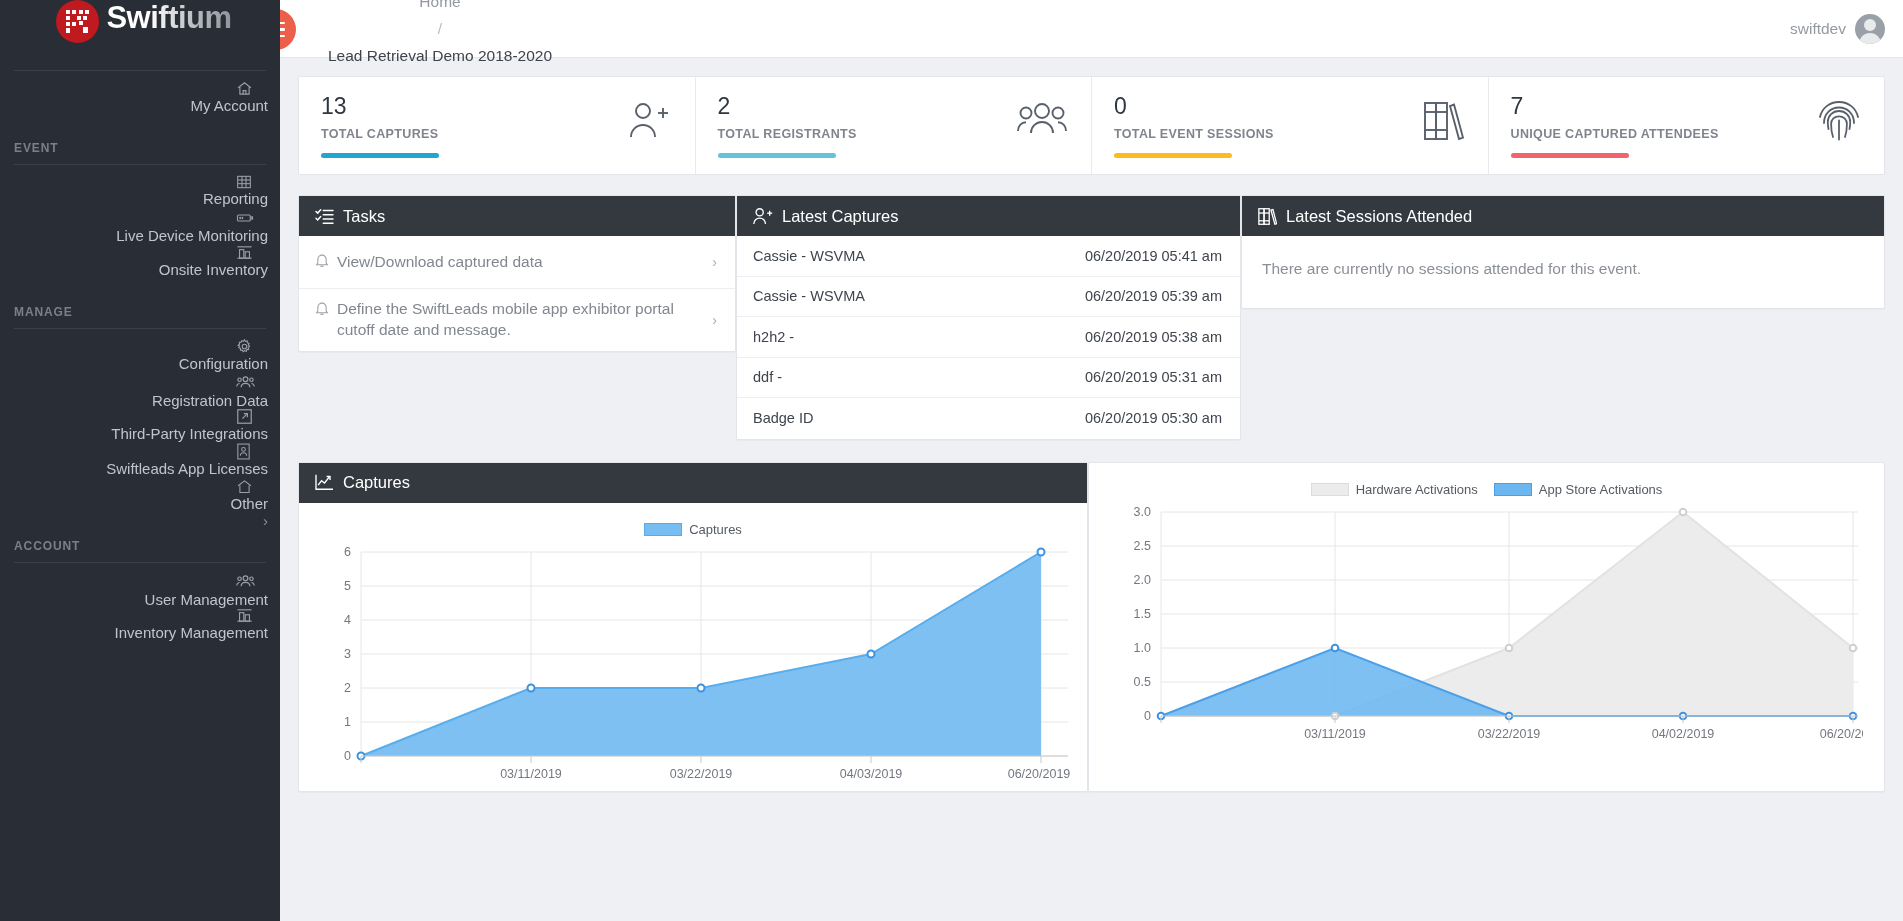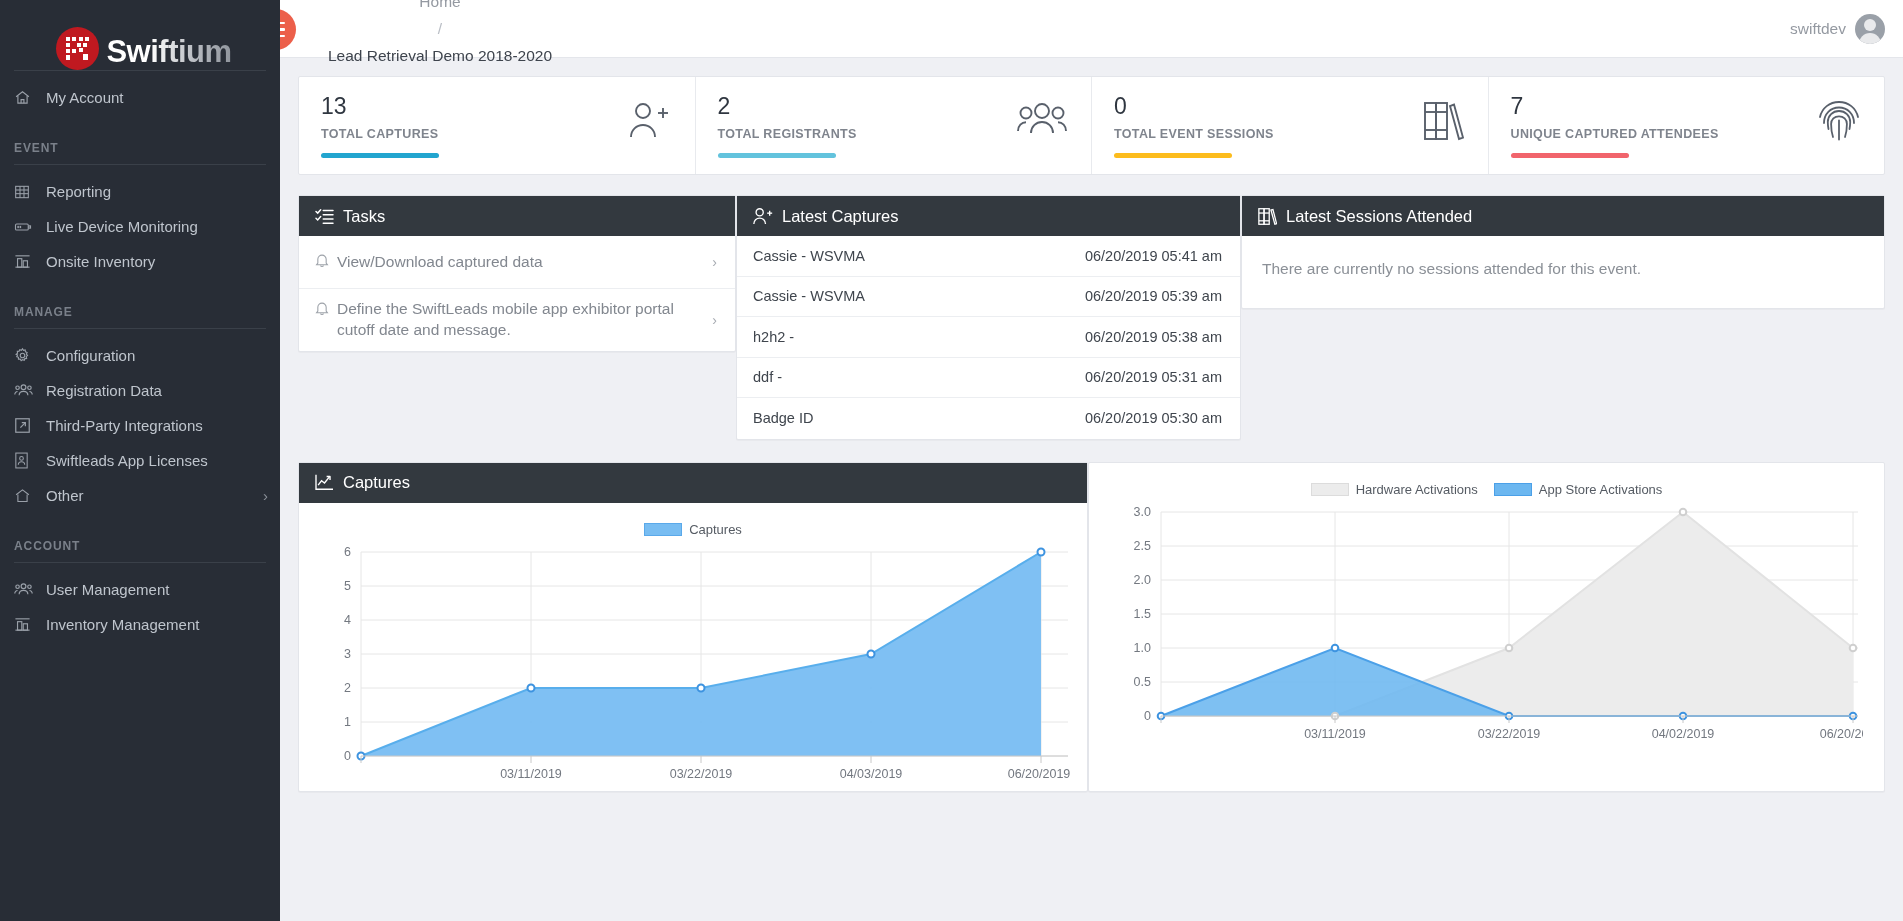--- a/index.html
+++ b/index.html
@@ -11,42 +11,42 @@
   }
   #app { display: flex; width: 1903px; height: 921px; }
 
   
   #sidebar {
     width: 280px; min-width: 280px; height: 921px;
     background: #282d36; color: #8b9099;
     position: relative; overflow: hidden;
   }
   .brand {
-    height: 70px; display: flex; align-items: flex-end;
+    height: 70px; display: flex; align-items: flex-start;
     justify-content: center; gap: 7px; padding-left: 8px;
   }
   .brand-mark {
     width: 43px; height: 43px; border-radius: 50%;
     background: #c01920; position: relative; flex: none;
   }
   .brand-mark svg { position: absolute; left: 10px; top: 10px; }
   .brand-text {
     font-size: 31px; font-weight: bold; letter-spacing: -.5px;
     background: linear-gradient(90deg,#ffffff 0%,#ffffff 35%,#b9bcc2 70%,#8f949c 100%);
     -webkit-background-clip: text; background-clip: text; color: transparent;
   }
   .nav-divider { height:1px; background:#3a4049; margin: 0 14px; }
   .nav-section {
     font-size: 12px; font-weight: bold; letter-spacing: .9px;
     color: #7a808a; padding: 26px 0 9px 14px;
   }
   .nav-item {
-    display: flex; align-items: center; height: 35px;
+    display: flex; align-items: flex-end; height: 35px;
     padding: 0 12px 0 14px; color: #bfc5cd; font-size: 15px;
-    cursor: pointer; position: relative;
+    cursor: pointer; position: relative; flex-direction: column;
   }
   .nav-ico {
     width: 32px; min-width: 32px; display:flex; align-items:center;
     color:#9aa0a9;
   }
   .nav-label { flex: 1; }
   .nav-caret { color: #8b9099; font-size: 15px; }
   .nav-spacer-sm { height: 9px; }
 
   

